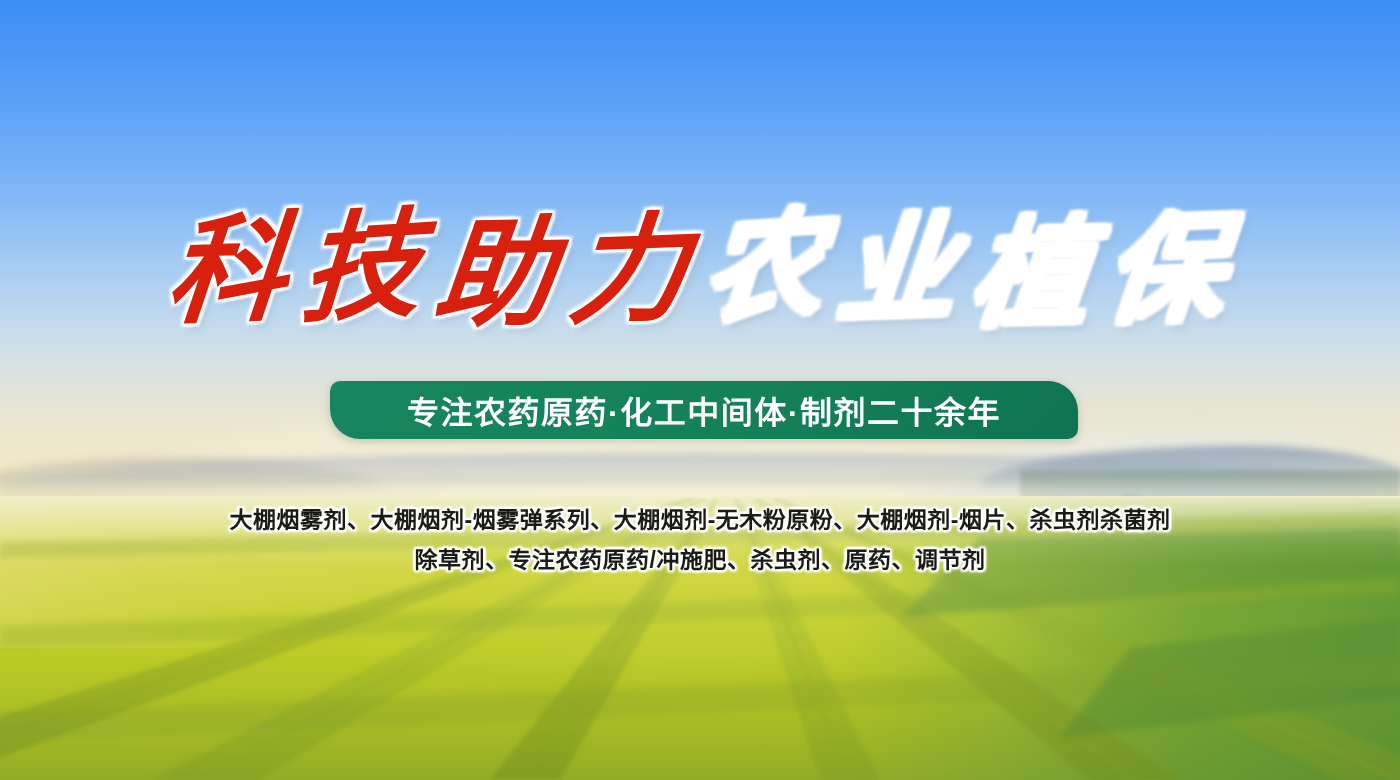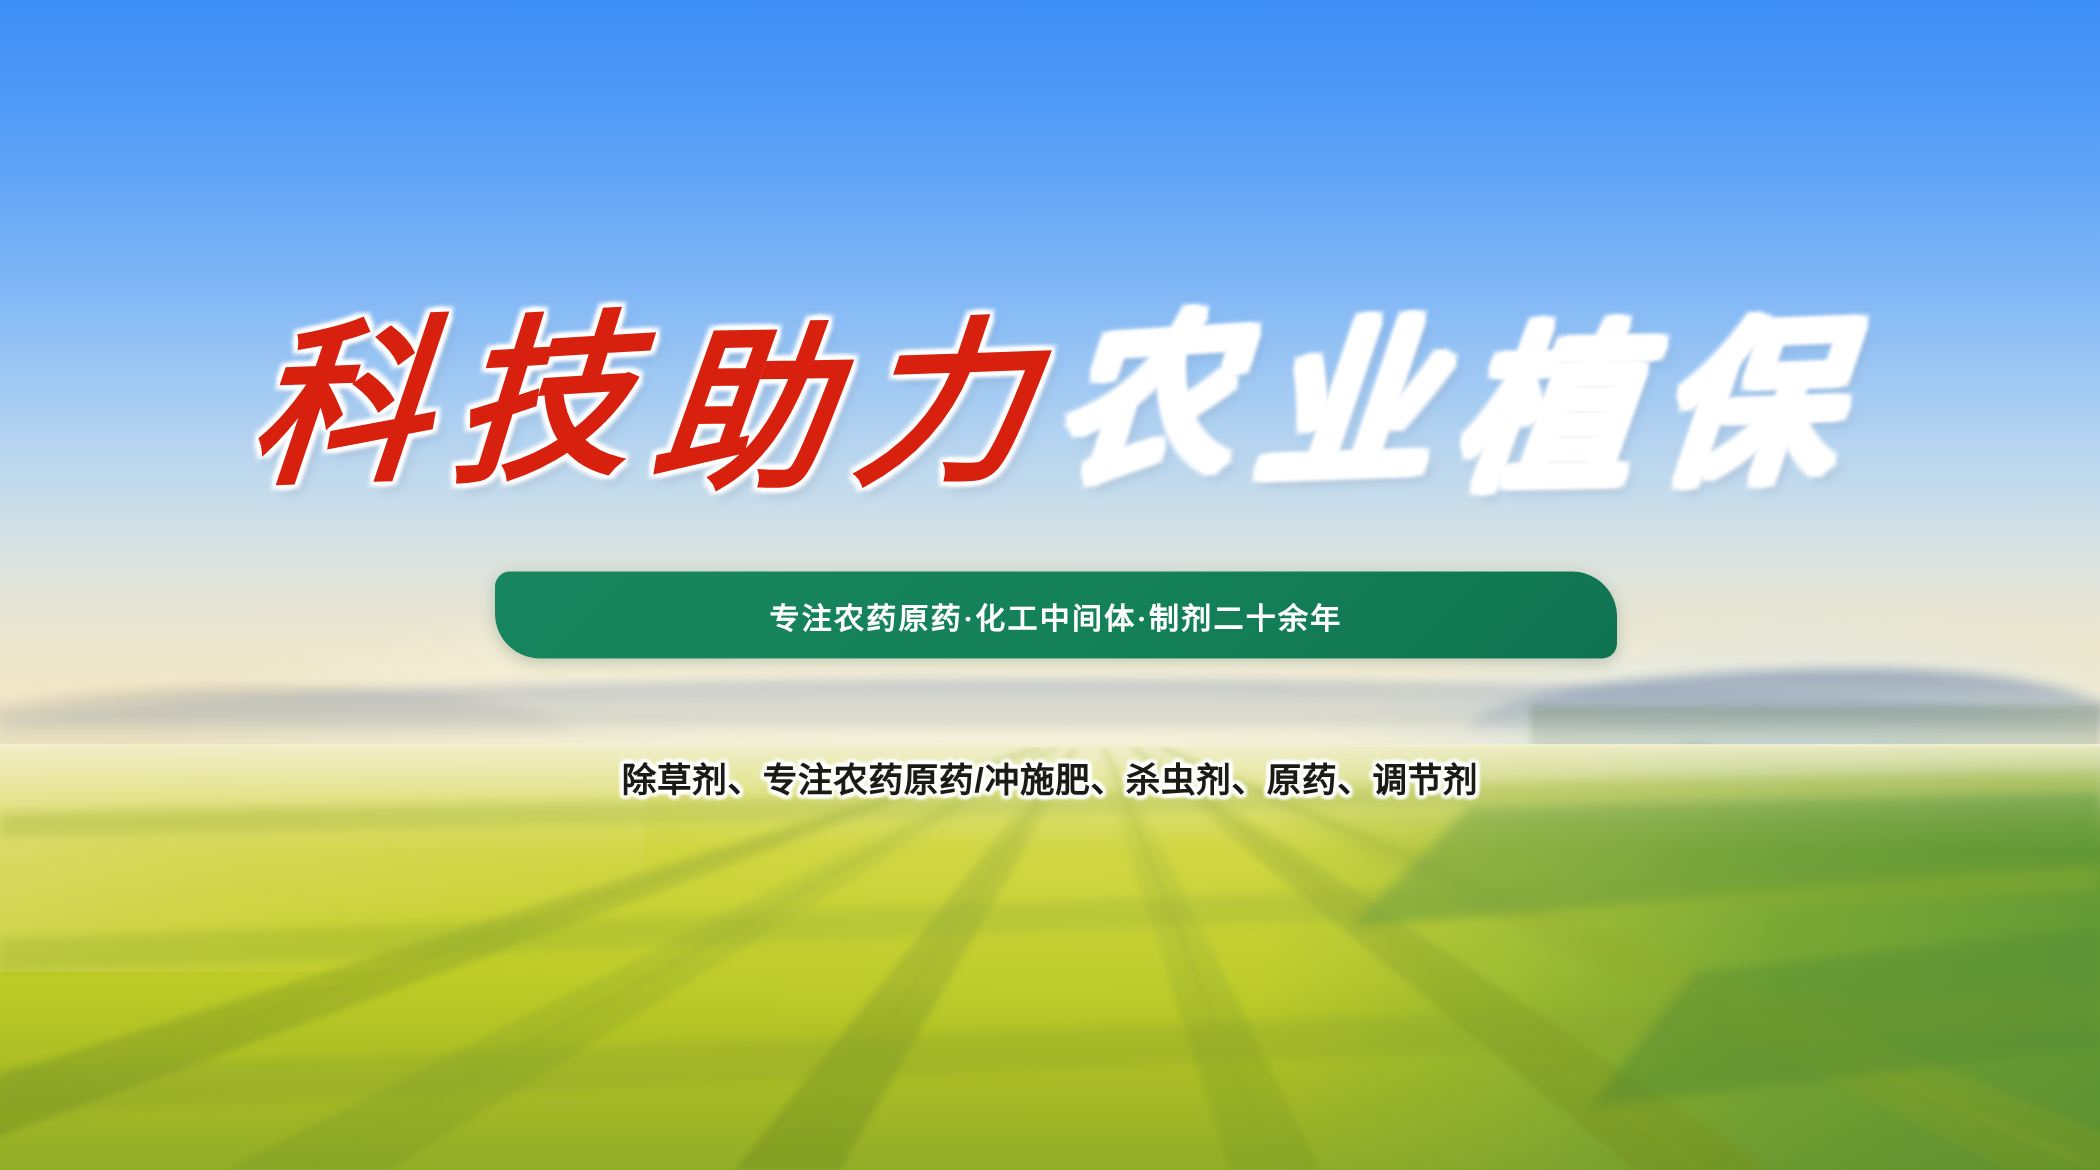--- a/index.html
+++ b/index.html
@@ -177,22 +177,22 @@
   
   .pill{
     position:absolute;left:330px;top:381px;width:748px;height:58px;
     background:linear-gradient(135deg,#17855f 0%,#148159 55%,#0f7351 100%);
     border-radius:10px 30px 10px 30px;
     box-shadow:0 3px 10px rgba(20,70,50,.22);
     display:flex;align-items:center;justify-content:center;
   }
   .pill-text{
     color:#ffffff;font-weight:700;
-    font-family:Liberation Serif, serif;
-    font-size:20px;letter-spacing:1.5px;white-space:nowrap;
+    font-family:Liberation Sans, sans-serif;
+    font-size:32px;letter-spacing:1.5px;white-space:nowrap;
   }
 
   
   .products{
     position:absolute;left:0;top:500px;width:1400px;text-align:center;
   }
   .prod-line{
     color:#1b1b16;font-weight:700;
     font-family:"Liberation Sans","DejaVu Sans",sans-serif;
     font-size:23px;line-height:40px;letter-spacing:.5px;white-space:nowrap;
@@ -280,16 +280,17 @@
 
   <div class="headline">
     <span class="ch red">科</span><span class="ch red alt1">技</span><span class="ch red alt2">助</span><span class="ch red">力</span><span class="ch grn alt1">农</span><span class="ch grn">业</span><span class="ch grn alt2">植</span><span class="ch grn">保</span>
   </div>
 
   <div class="pill">
     <span class="pill-text">专注农药原药·化工中间体·制剂二十余年</span>
   </div>
 
   <div class="products">
+    <div class="prod-line">大棚烟雾剂、大棚烟剂-烟雾弹系列、大棚烟剂-无木粉原粉、大棚烟剂-烟片、杀虫剂杀菌剂</div>
     <div class="prod-line">除草剂、专注农药原药/冲施肥、杀虫剂、原药、调节剂</div>
   </div>
 
 </div>
 
 </body></html>

